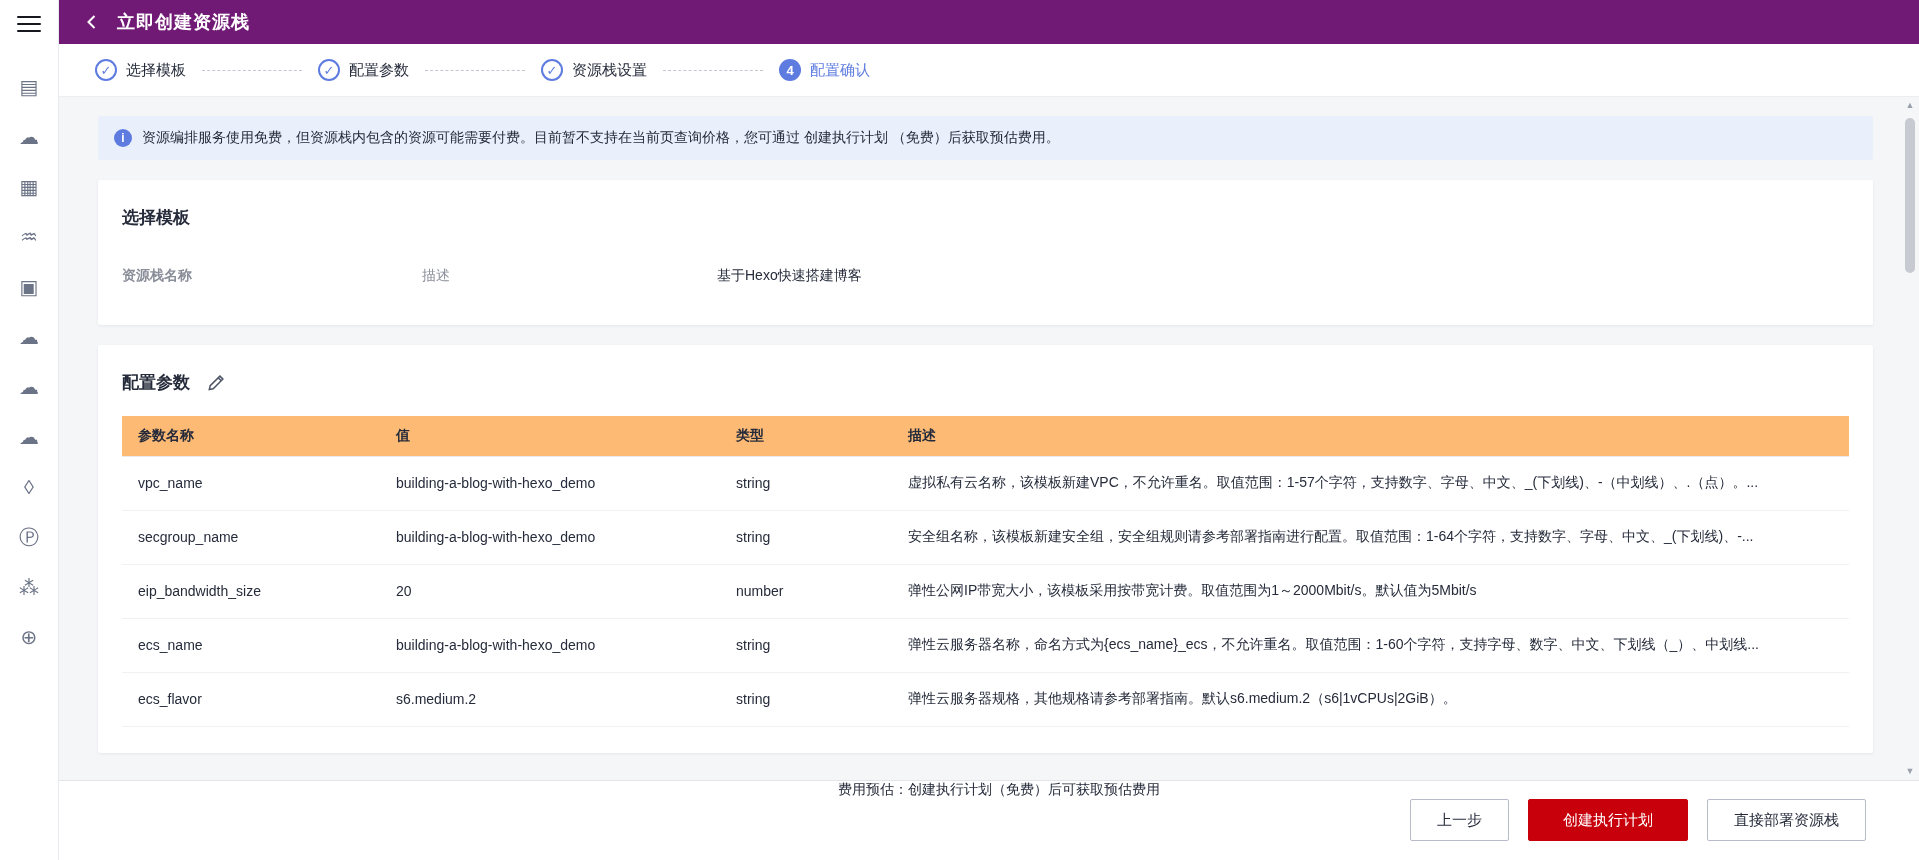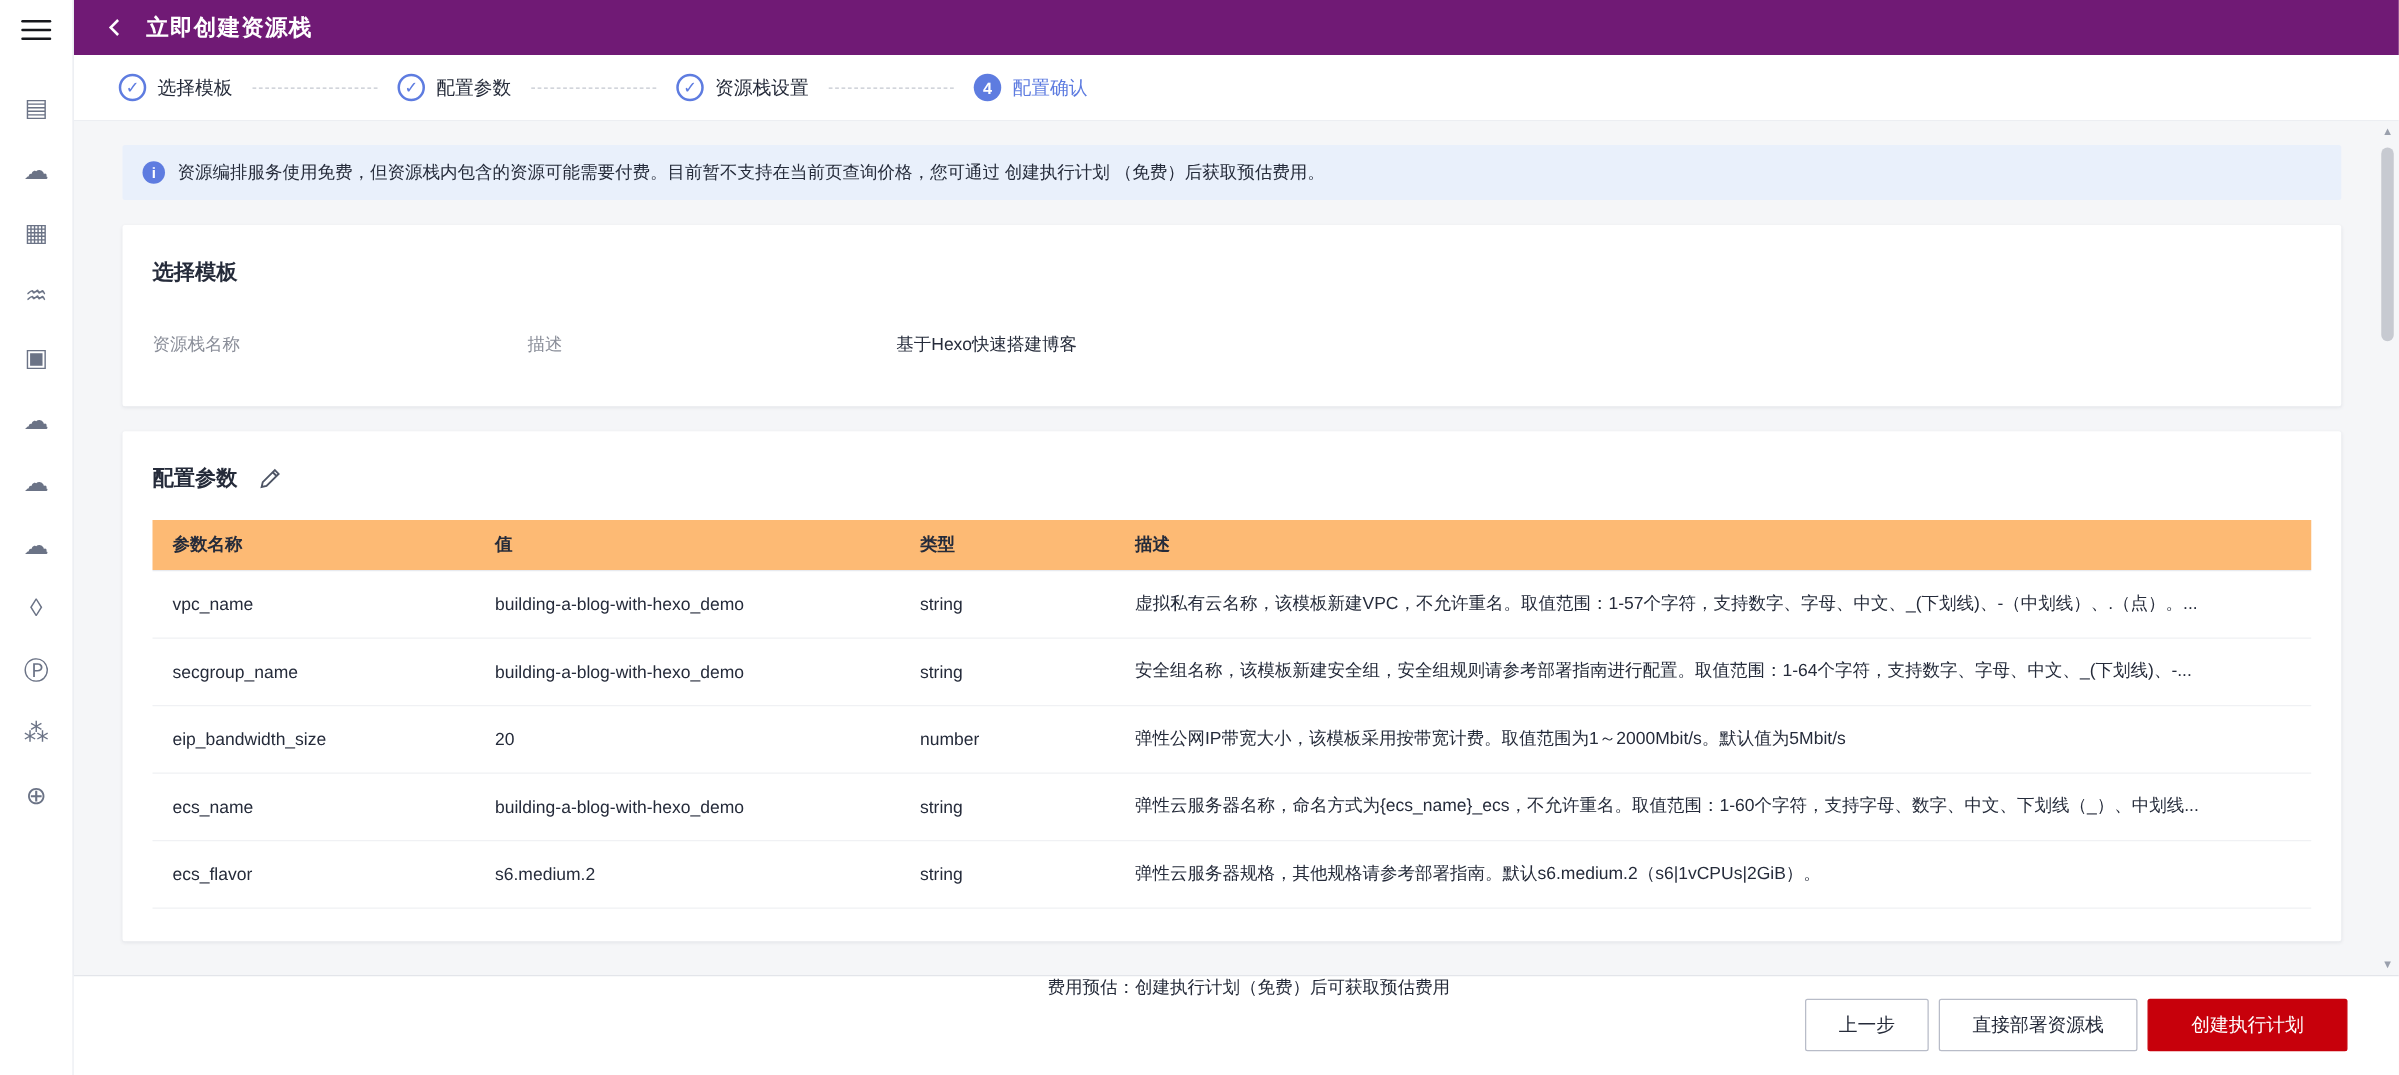--- a/index.html
+++ b/index.html
@@ -62,21 +62,21 @@
   .banner-text { font-size:14px; color:#252b3a; white-space:nowrap; overflow:hidden; }
   .card {
     background:#fff; border-radius:2px; box-shadow:0 1px 3px rgba(15,25,60,.07);
     margin-top:20px; padding:26px 24px;
   }
   .card-title { font-size:17px; font-weight:bold; color:#252b3a; }
   .card-title-row { display:flex; align-items:center; gap:16px; }
   .edit-icon { cursor:pointer; display:flex; align-items:center; }
   .field-row { display:flex; margin-top:38px; margin-bottom:14px; font-size:14px; align-items:baseline; }
   .field-label { color:#8a8e99; }
-  .w1 { width:300px; flex:0 0 300px; }
+  .w1 { width:300px; flex:0 0 300px;font-weight:bold; }
   .w2 { width:746px; flex:0 0 746px; }
   .w3 { width:295px; flex:0 0 295px; }
   
   .params-table { margin-top:22px; width:100%; border-collapse:collapse; table-layout:fixed; font-size:14px; }
   .params-table th {
     background:#fdba74; text-align:left; font-weight:bold; color:#252b3a;
     height:40px; padding:0 16px; border-bottom:1px solid #e8eaef; white-space:nowrap;
   }
   .params-table th.c0 { width:258px; }
   .params-table th.c1 { width:340px; }
@@ -86,21 +86,21 @@
     white-space:nowrap; overflow:hidden;
   }
   .params-table td.c3 { text-overflow:ellipsis; }
   
   .footer {
     position:absolute; left:59px; right:0; bottom:0; height:80px;
     background:#fff; border-top:1px solid #e3e5ea;
     display:flex; align-items:center; z-index:7;flex-direction:column;
   }
   .estimate { margin-left:20px; font-size:14px; color:#252b3a; }
-  .footer-buttons { margin-left:auto; margin-right:41px; display:flex; gap:8px; }
+  .footer-buttons { margin-left:auto; margin-right:53px; display:flex; gap:19px; }
   .btn {
     height:42px; padding:0 26px; font-size:15px; border-radius:2px; cursor:pointer;
     display:flex; align-items:center; justify-content:center;
     font-family:inherit;
   }
   .btn-secondary { background:#fff; border:1px solid #b8bcc8; color:#252b3a; min-width:96px; }
   .btn-primary { background:#c7000b; border:1px solid #c7000b; color:#fff; min-width:160px; }
   
   .scrollbar { position:absolute; right:3px; top:100px; bottom:84px; width:12px; z-index:8; }
   .scroll-arrow { position:absolute; left:0; width:12px; text-align:center; font-size:9px; color:#9aa0ad; cursor:pointer; }
@@ -234,22 +234,22 @@
       </table>
     </section>
 
   </div>
 </div>
 
 <footer class="footer">
   <span class="estimate">费用预估：创建执行计划（免费）后可获取预估费用</span>
   <div class="footer-buttons">
     <button class="btn btn-secondary">上一步</button>
+    <button class="btn btn-primary">创建执行计划</button>
     <button class="btn btn-secondary">直接部署资源栈</button>
-    <button class="btn btn-primary">创建执行计划</button>
   </div>
 </footer>
 
 <div class="scrollbar">
   <span class="scroll-arrow up">▲</span>
   <span class="scroll-thumb"></span>
   <span class="scroll-arrow down">▼</span>
 </div>
 
 </body></html>

